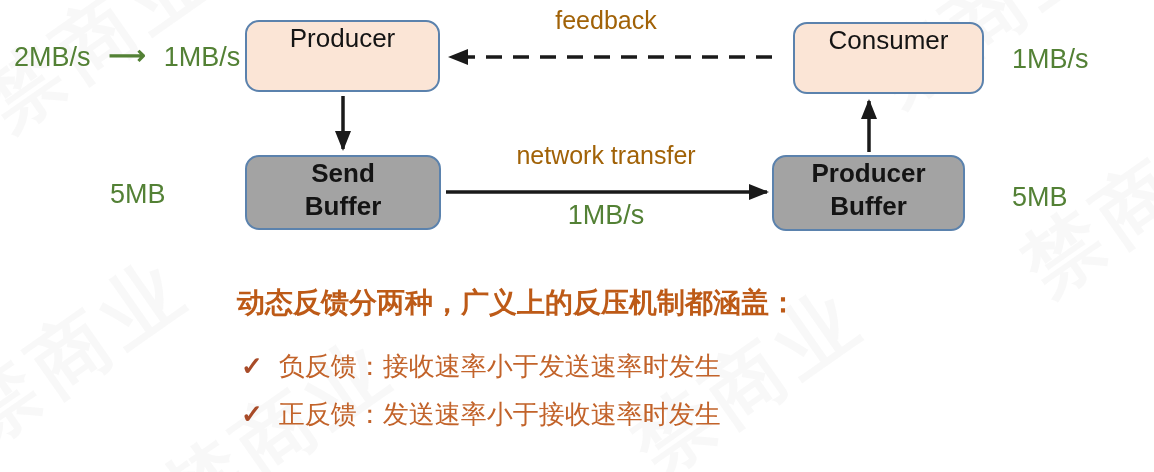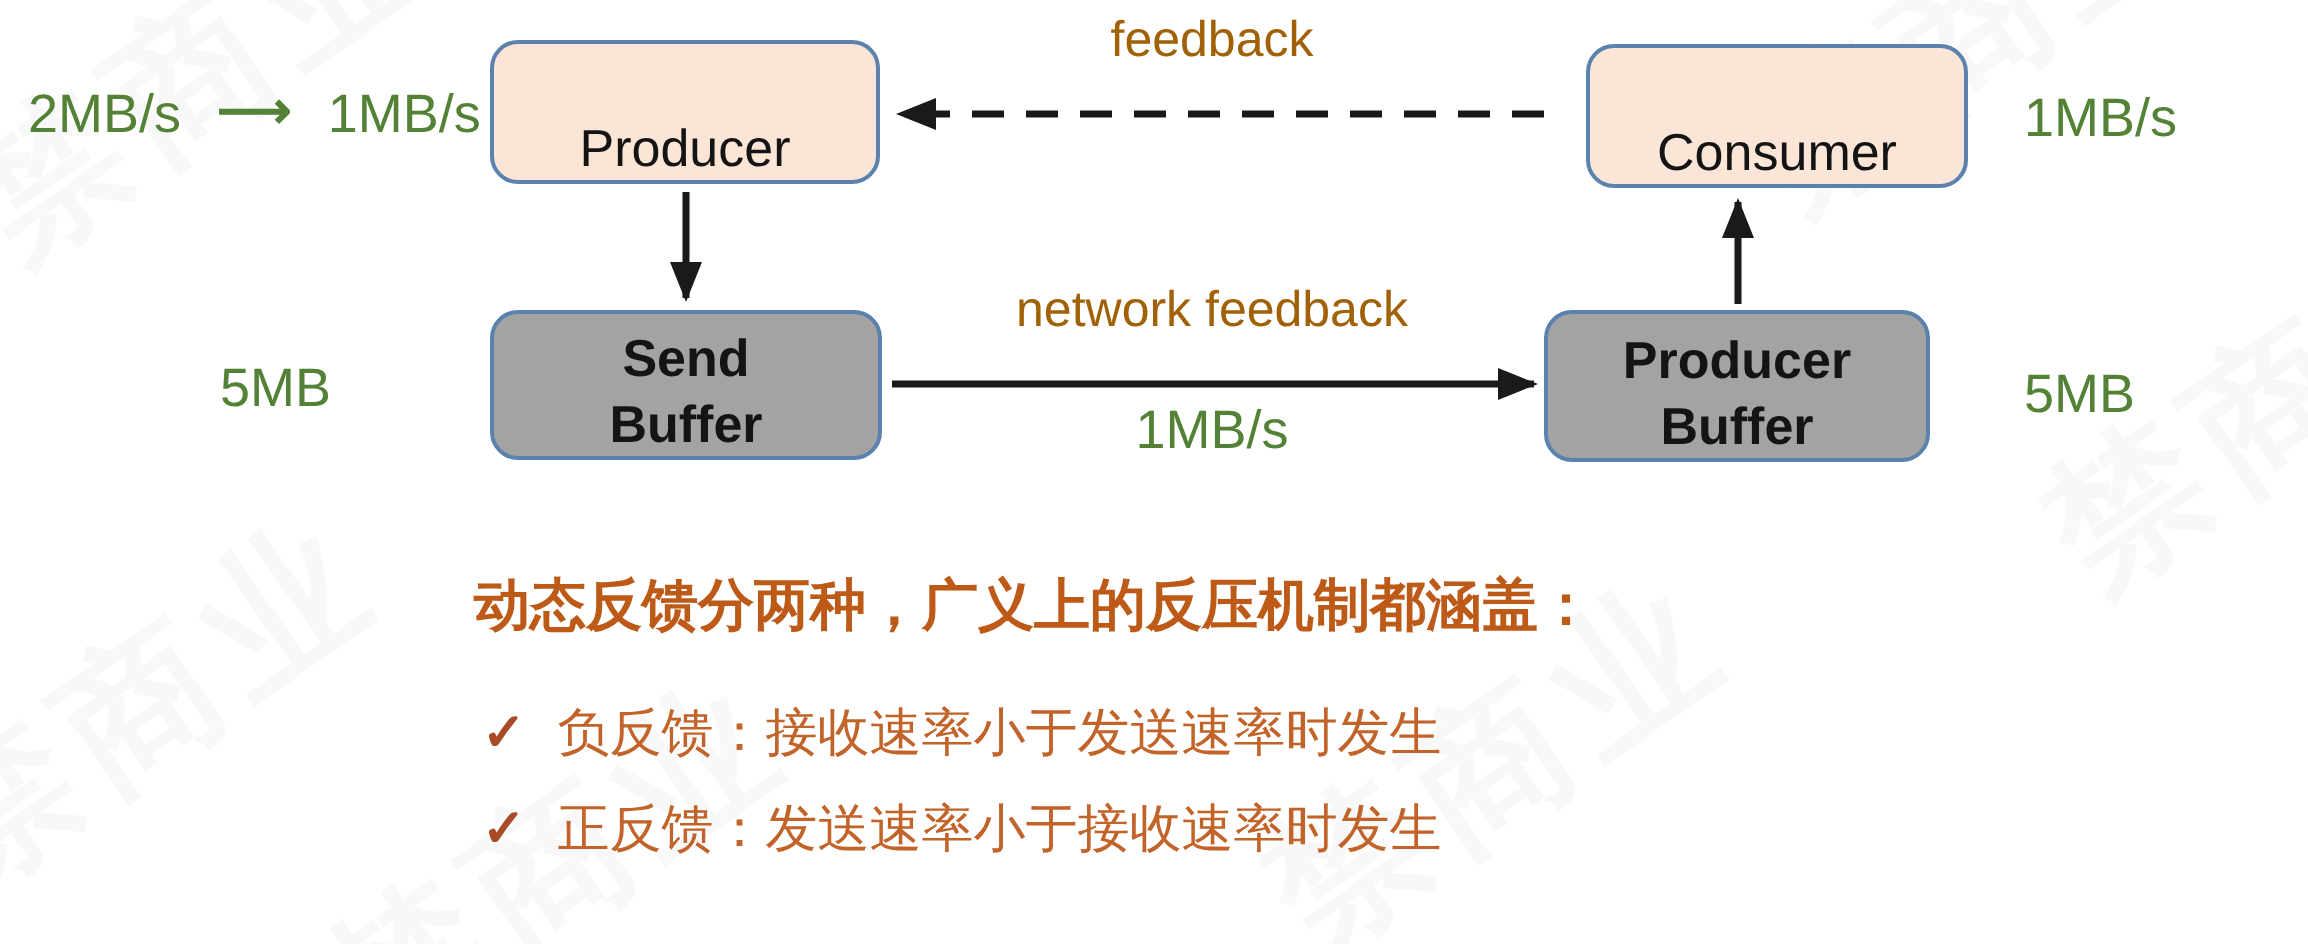--- a/index.html
+++ b/index.html
@@ -5,21 +5,21 @@
   html,body{margin:0;padding:0;background:#ffffff;}
   body{font-family:"Liberation Sans", sans-serif;}
   #stage{position:relative;width:1154px;height:472px;background:#ffffff;overflow:hidden;}
 
   
   .wm{position:absolute;font-family:"Liberation Serif", serif;font-size:78px;font-weight:bold;
       color:#8a8a8a;opacity:0.055;transform:rotate(-35deg);white-space:nowrap;pointer-events:none;
       letter-spacing:8px;}
 
   
-  .node{position:absolute;display:flex;align-items:flex-end;justify-content:center;
+  .node{position:absolute;display:flex;align-items:flex-start;justify-content:center;
         border:2.5px solid #5b82ad;border-radius:14px;font-size:26px;color:#141414;
         text-align:center;line-height:1.25;white-space:pre-line;}
   .node.warm{background:#fbe5d6;}
   .node.cool{background:#a3a3a3;font-weight:bold;}
 
   
   .lbl{position:absolute;color:#a16207;font-size:25px;white-space:nowrap;}
   .lbl.center{text-align:center;}
   .green{color:#538135;font-size:27px;}
   .rate-row{position:absolute;display:flex;align-items:flex-start;gap:18px;}
@@ -72,21 +72,21 @@
   <div class="node warm" style="left:776px;top:22px;width:187px;height:68px;margin-left:17px;"><span>Consumer</span></div>
 
   <div class="node cool" style="left:245px;top:155px;width:192px;height:71px;"><span>Send
 Buffer</span></div>
 
   <div class="node cool" style="left:772px;top:155px;width:189px;height:72px;"><span>Producer
 Buffer</span></div>
 
   <div class="lbl center" style="left:450px;top:6px;width:312px;">feedback</div>
 
-  <div class="lbl center" style="left:450px;top:141px;width:312px;">network feedback</div>
+  <div class="lbl center" style="left:450px;top:141px;width:312px;">network transfer</div>
 
   <div class="lbl center green" style="left:450px;top:200px;width:312px;">1MB/s</div>
 
   <div class="rate-row" style="left:14px;top:42px;">
     <span class="green">2MB/s</span>
     <span class="rate-arrow">⟶</span>
     <span class="green">1MB/s</span>
   </div>
 
   <div class="lbl green" style="left:1012px;top:44px;">1MB/s</div>

